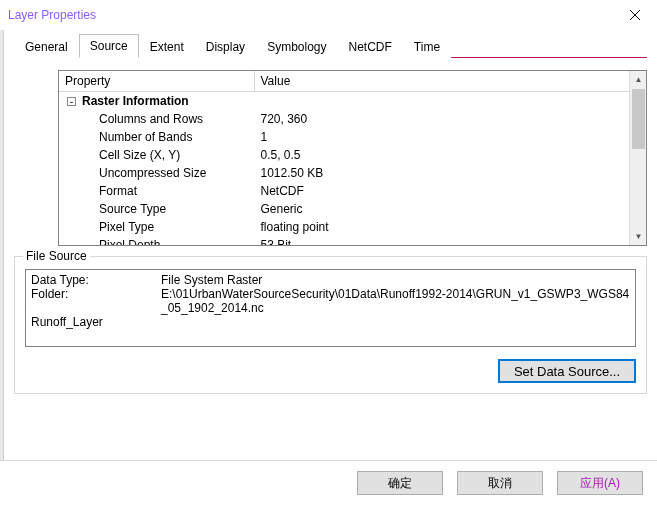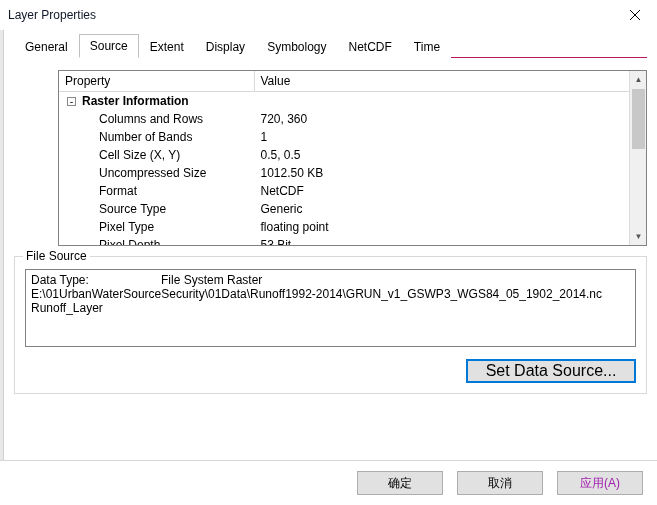--- a/index.html
+++ b/index.html
@@ -16,21 +16,21 @@
   .titlebar {
     height: 30px;
     display: flex;
     align-items: center;
     justify-content: space-between;
     padding: 0 0 0 8px;
     background: #fff;
   }
   .titlebar .title {
     font-size: 12px;
-    color: #0f172a;
+    color: #8b5cf6;
   }
   .titlebar .close {
     width: 45px;
     height: 30px;
     display: flex;
     align-items: center;
     justify-content: center;
     font-size: 14px;
     cursor: pointer;
   }
@@ -172,24 +172,24 @@
     overflow: hidden;
   }
   .ds-row { display: flex; }
   .ds-label { width: 130px; flex-shrink: 0; }
   .ds-value { flex: 1; word-break: break-all; }
   .ds-wrap { white-space: normal; }
 
   .setds-btn {
     position: absolute;
     right: 10px; bottom: 10px;
-    width: 170px; height: 24px;
+    width: 138px; height: 24px;
     border: 2px solid #0078d7;
     background: #e1e1e1;
-    font-size: 16px;
+    font-size: 13px;
     cursor: pointer;
     font-family: inherit;
   }
 
   
   .button-bar {
     position: absolute;
     left: 0; right: 0; bottom: 0;
     height: 45px;
     border-top: 1px solid #d8d8d8;
@@ -299,20 +299,21 @@
   </div>
 
   <div class="groupbox">
     <span class="legend">File Source</span>
     <div class="ds-textbox">
       <div class="ds-row">
         <span class="ds-label">Data Type:</span>
         <span class="ds-value">File System Raster</span>
       </div>
       <div class="ds-row ds-wrap">
+        <span class="ds-label">Folder:</span>
         <span class="ds-value">E:\01UrbanWaterSourceSecurity\01Data\Runoff1992-2014\GRUN_v1_GSWP3_WGS84_05_1902_2014.nc</span>
       </div>
       <div class="ds-row">
         <span class="ds-value">Runoff_Layer</span>
       </div>
     </div>
     <button class="setds-btn">Set Data Source...</button>
   </div>
 
 </div>

